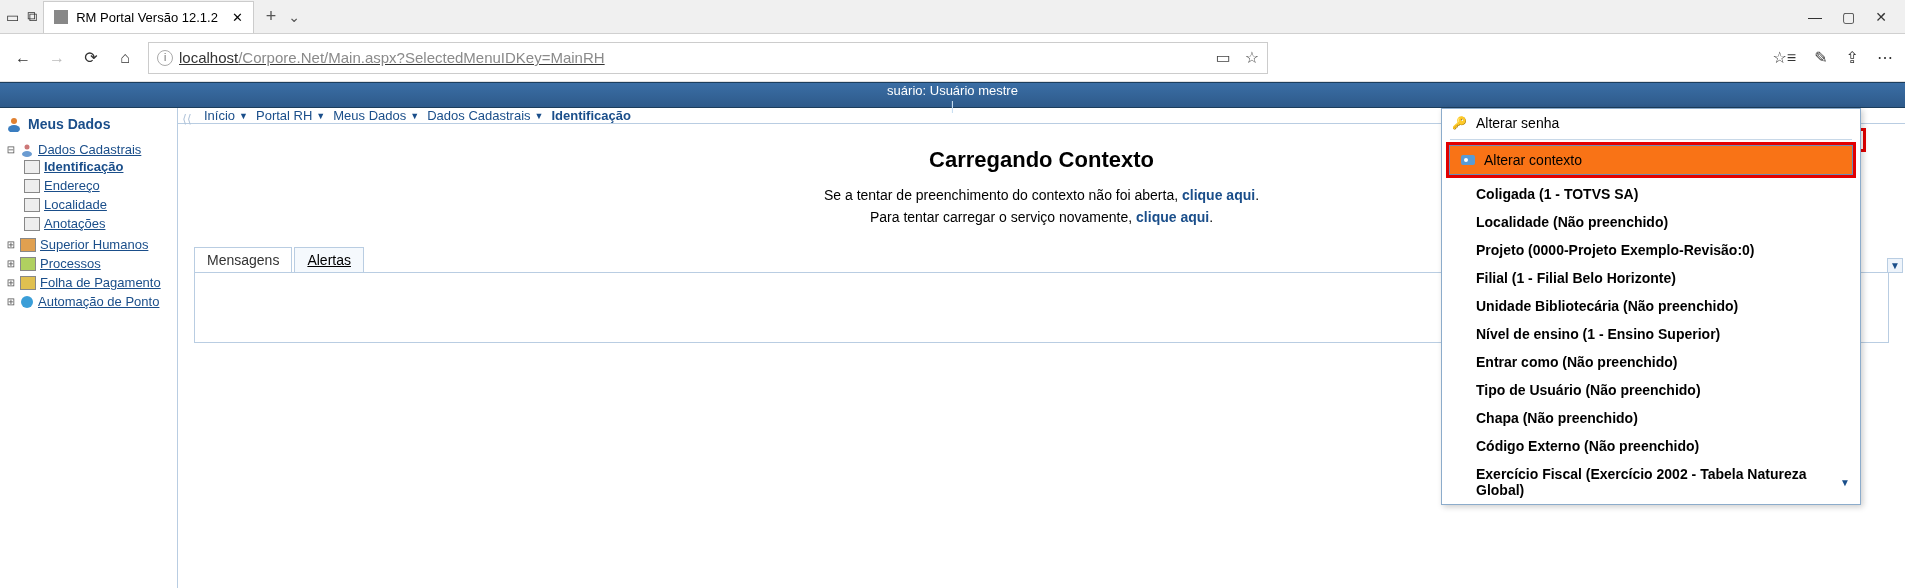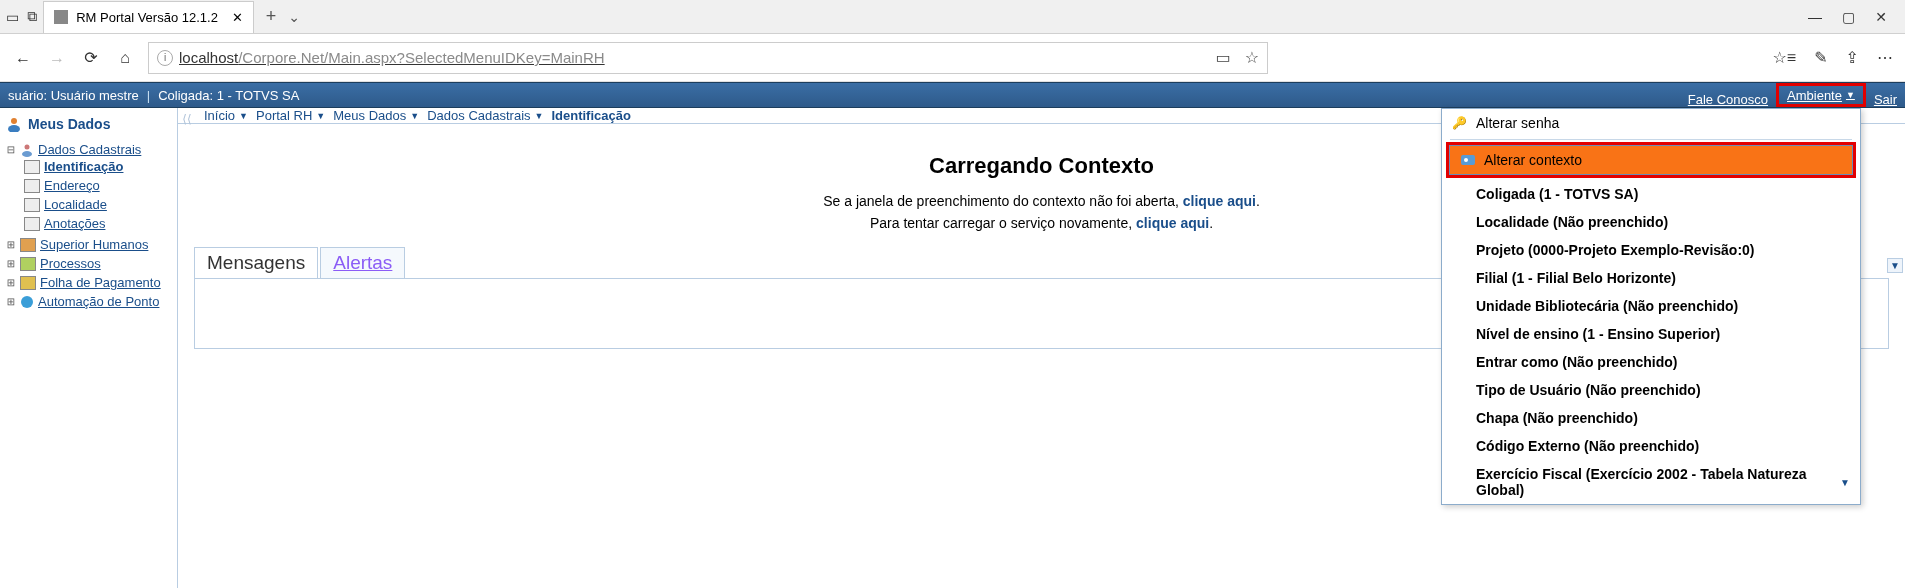--- a/index.html
+++ b/index.html
@@ -22,21 +22,21 @@
   .url-text .grey { color: #8a8a8a; }
   .url-right { margin-left: auto; display: flex; gap: 14px; font-size: 16px; color: #444; }
   .addr-icons { display: flex; gap: 18px; font-size: 16px; color: #333; margin-left: auto; }
 
   
   .app-header {
     height: 26px;
     background: linear-gradient(#3a6ea5, #2e5a8a);
     color: #fff; font-size: 13px;
     display: flex; align-items: center; padding: 0 8px;
-    border-top: 1px solid #1c3d5c; border-bottom: 1px solid #1c3d5c;
+    border-top: 1px solid #1c3d5c; border-bottom: 1px solid #1c3d5c; flex-direction: column;
   }
   .app-header .sep { margin: 0 8px; color: #c8dff2; }
   .app-header a { color: #fff; text-decoration: underline; }
   .app-header .right { margin-left: auto; display: flex; align-items: flex-end; gap: 8px; }
   .ambiente-btn { display: flex; align-items: center; gap: 4px; color: #fff; text-decoration: underline; padding: 2px 6px; }
   .red-box { border: 3px solid #e20000; padding: 0 2px; height: 24px; display: flex; align-items: center; }
 
   
   .app-body { display: flex; height: calc(588px - 34px - 48px - 26px); position: relative; }
 
@@ -52,28 +52,28 @@
   .mini-icon { width: 16px; height: 14px; display: inline-block; border: 1px solid #888; background: #eee; }
 
   .main { flex: 1; position: relative; }
   .collapse-handle { position: absolute; left: 0; top: 0; height: 22px; width: 18px; display:flex; align-items:center; justify-content:center; color:#b0c3d9; font-size:12px;}
   .breadcrumb { height: 16px; display: flex; align-items: center; gap: 8px; padding-left: 26px; border-bottom: 1px solid #b9cde2; font-size: 13px; }
   .breadcrumb .bc { color: #1a4e8a; display: flex; align-items: center; gap: 4px; }
   .breadcrumb .bc .caret { font-size: 9px; }
   .breadcrumb .active { font-weight: bold; color: #1a4e8a; }
 
   .content { padding: 8px 16px; position: relative; }
-  .content h1 { text-align: center; font-size: 22px; font-weight: bold; margin: 21px 0 14px; }
+  .content h1 { text-align: center; font-size: 22px; font-weight: bold; margin: 15px 0 14px; }
   .content p { text-align: center; font-size: 14px; margin: 6px 0; }
   .content p a { color: #1a4e8a; font-weight: bold; text-decoration: none; }
 
   .tabs-row { display: flex; align-items: flex-end; margin-top: 22px; border-bottom: 1px solid #b9cde2; height: 26px; }
-  .tabs-row .tab-btn { padding: 4px 12px; font-size: 19px; border: 1px solid #b9cde2; border-bottom: none; background: #fff; margin-right: 2px; }
+  .tabs-row .tab-btn { padding: 4px 12px; font-size: 14px; border: 1px solid #b9cde2; border-bottom: none; background: #fff; margin-right: 2px; }
   .tabs-row .tab-btn.inactive { background: #f5f9fd; }
-  .tabs-row .tab-btn a { color: #8b5cf6; }
+  .tabs-row .tab-btn a { color: #000000; }
   .tabs-row .tab-btn.cur { color: #333; }
 
   
   .dropdown {
     position: absolute; top: 0; right: 44px; width: 420px;
     background: #fff; border: 1px solid #8caccb; box-shadow: 2px 2px 6px rgba(0,0,0,0.2);
     z-index: 100; font-size: 14px;
   }
   .dropdown .item { display: flex; align-items: center; gap: 8px; padding: 6px 10px; }
   .dropdown .item .ico { width: 16px; height: 16px; display: inline-flex; align-items: center; justify-content: center; font-size: 12px; }
@@ -252,21 +252,21 @@
       <span class="bc">
           <span>Dados Cadastrais</span>
           <span class="caret">▼</span>
         </span>
       <span class="active">Identificação</span>
     </div>
 
     <div class="content">
       <h1>Carregando Contexto</h1>
       <p>
-        <span>Se a janela de preenchimento do contexto não foi aberta, </span><a href="#">clique aqui</a><span>.</span>
+        <span>Se a tentar de preenchimento do contexto não foi aberta, </span><a href="#">clique aqui</a><span>.</span>
       </p>
       <p>
         <span>Para tentar carregar o serviço novamente, </span><a href="#">clique aqui</a><span>.</span>
       </p>
 
       <div class="tabs-row">
         <div class="tab-btn cur"><span>Mensagens</span></div>
         <div class="tab-btn inactive"><a href="#">Alertas</a></div>
       </div>
       <div style="height:70px; border:1px solid #b9cde2; border-top:none;"></div>

